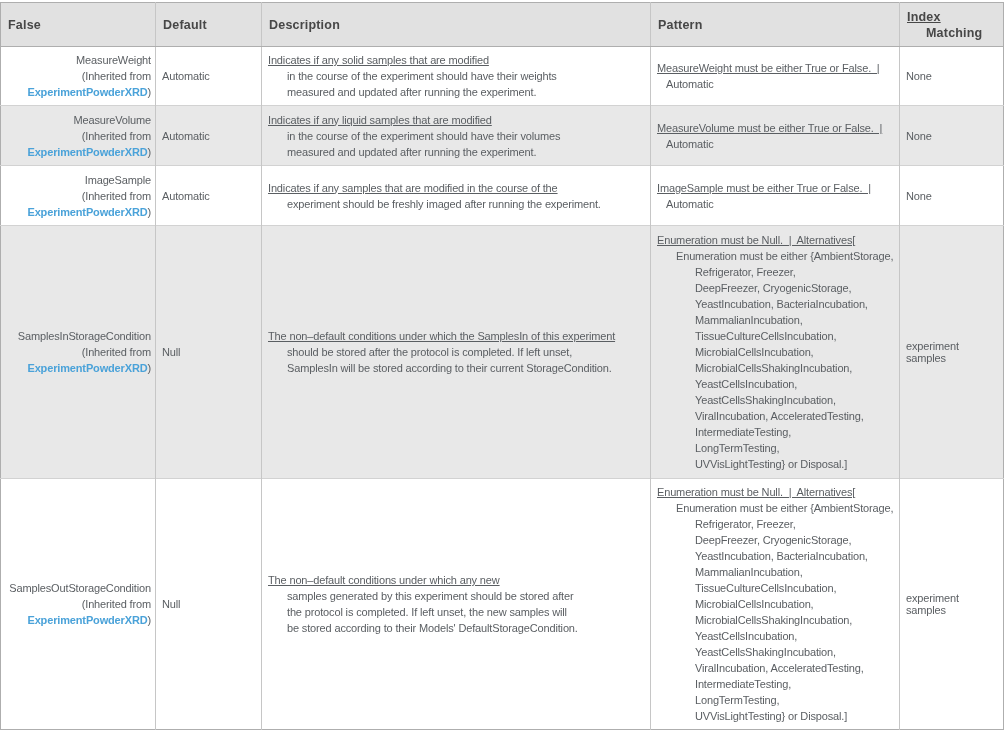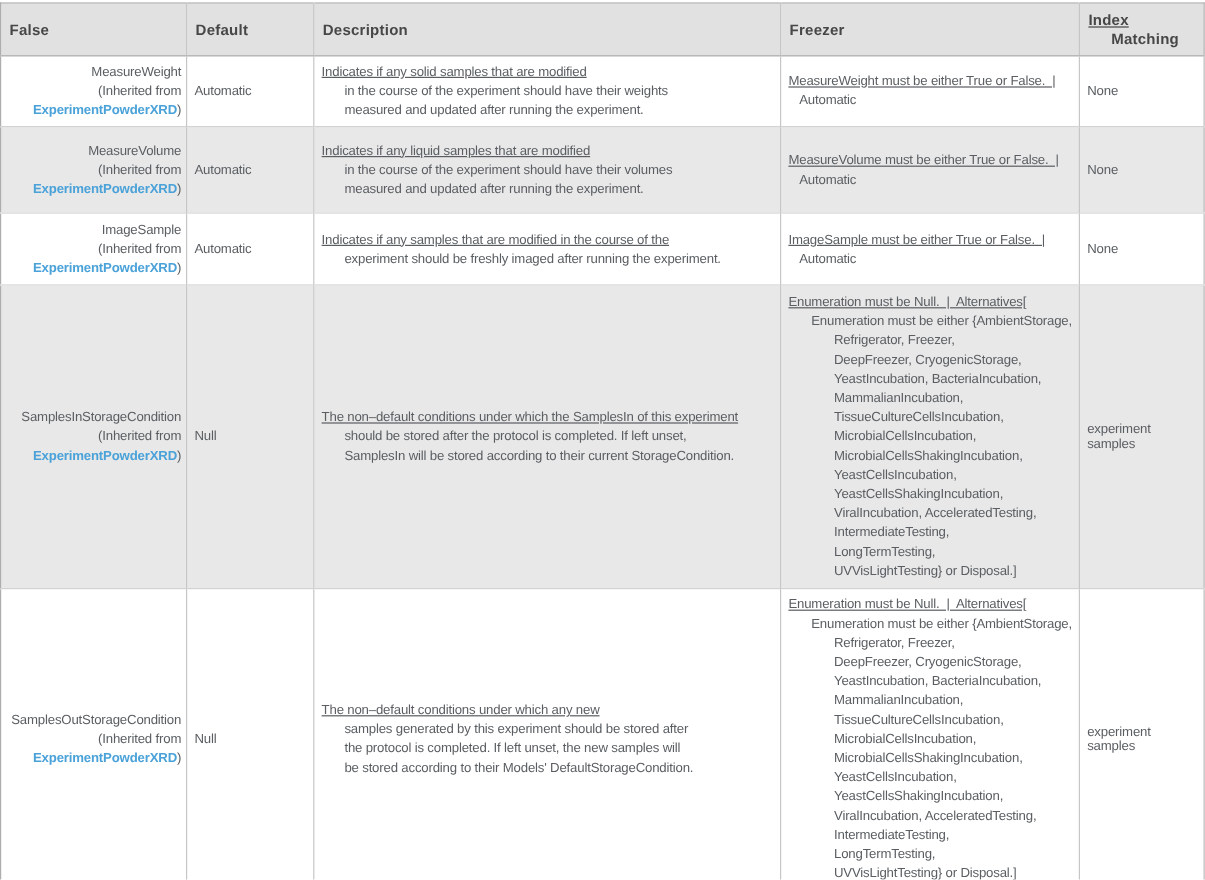--- a/index.html
+++ b/index.html
@@ -52,21 +52,21 @@
     border-left: 1px solid #c6c6c6;
     border-top: 1px solid #d2d2d2;
     overflow: hidden;
     letter-spacing: -0.15px;
     box-sizing: border-box;
   }
   td:first-child { border-left: none; text-align: right; }
   tr.alt td { background: #e8e8e8; }
 
   tr.r0 { height: 59px; }
-  tr.r1 { height: 72px; }
+  tr.r1 { height: 60px; }
   tr.r2 { height: 60px; margin-left: 45px; }
   tr.r3 { height: 253px; }
   tr.r4 { height: 249px; }
 
   .ln { line-height: 16px; white-space: pre; }
   .ind0 { padding-left: 0; text-decoration: underline; }
   .ind1 { padding-left: 9px; }
   .ind2 { padding-left: 19px; }
   .ind3 { padding-left: 38px; }
 
@@ -92,21 +92,21 @@
         <col class="c-default">
         <col class="c-description">
         <col class="c-pattern">
         <col class="c-index">
     </colgroup>
     <thead>
       <tr>
         <th>False</th>
         <th>Default</th>
         <th>Description</th>
-        <th>Freezer</th>
+        <th>Pattern</th>
         <th class="th-lines">
             <div class="ln ind0">Index</div>
             <div class="ln ind2">Matching</div>
           </th>
       </tr>
     </thead>
     <tbody>
       <tr class="r0">
         <td>
           <div class="name-line">MeasureWeight</div>

